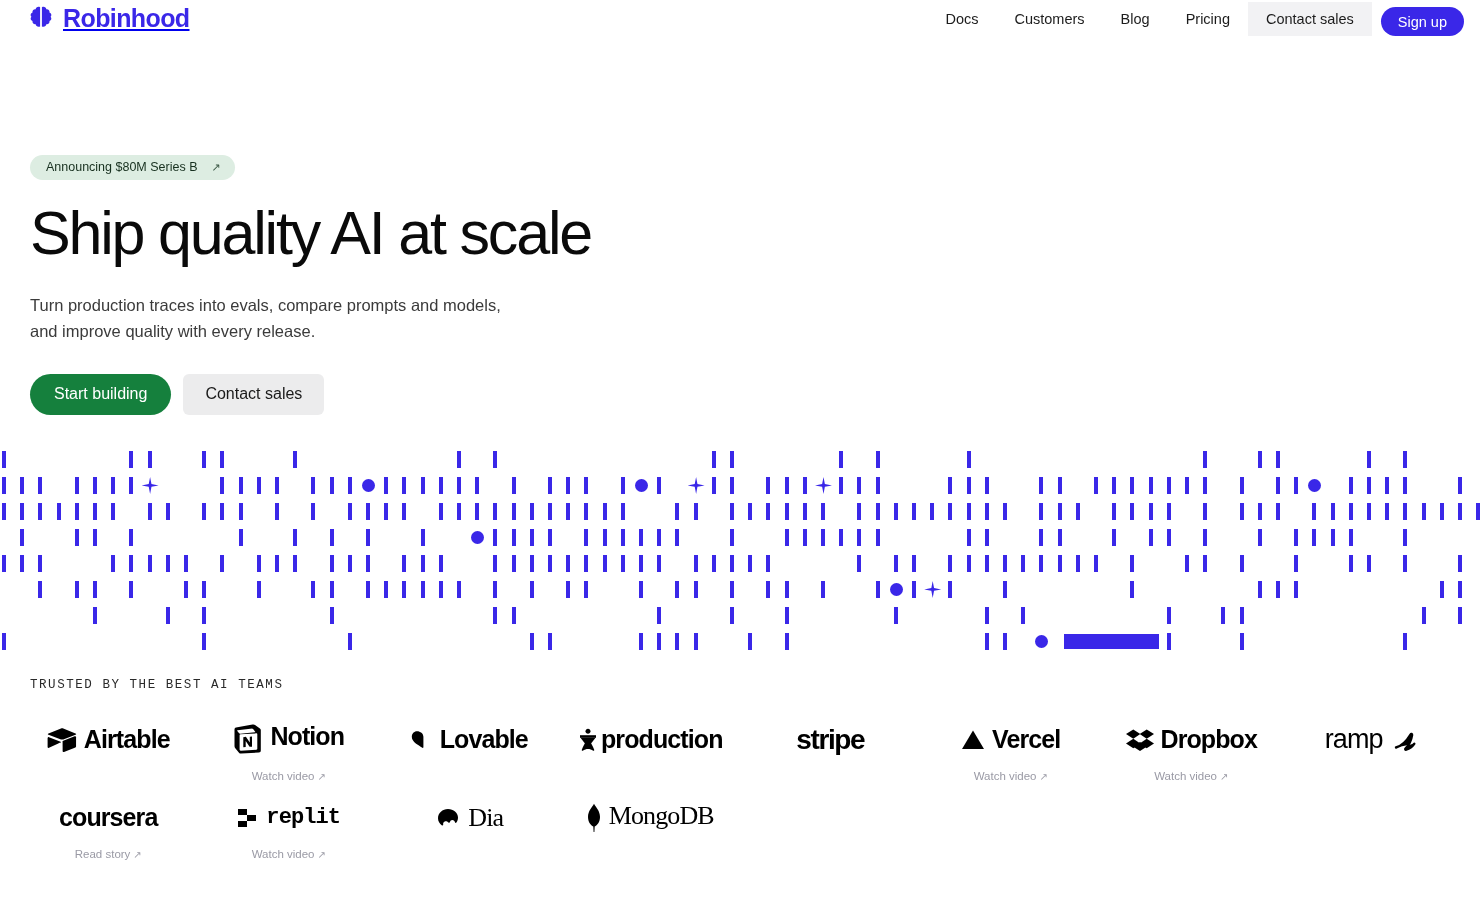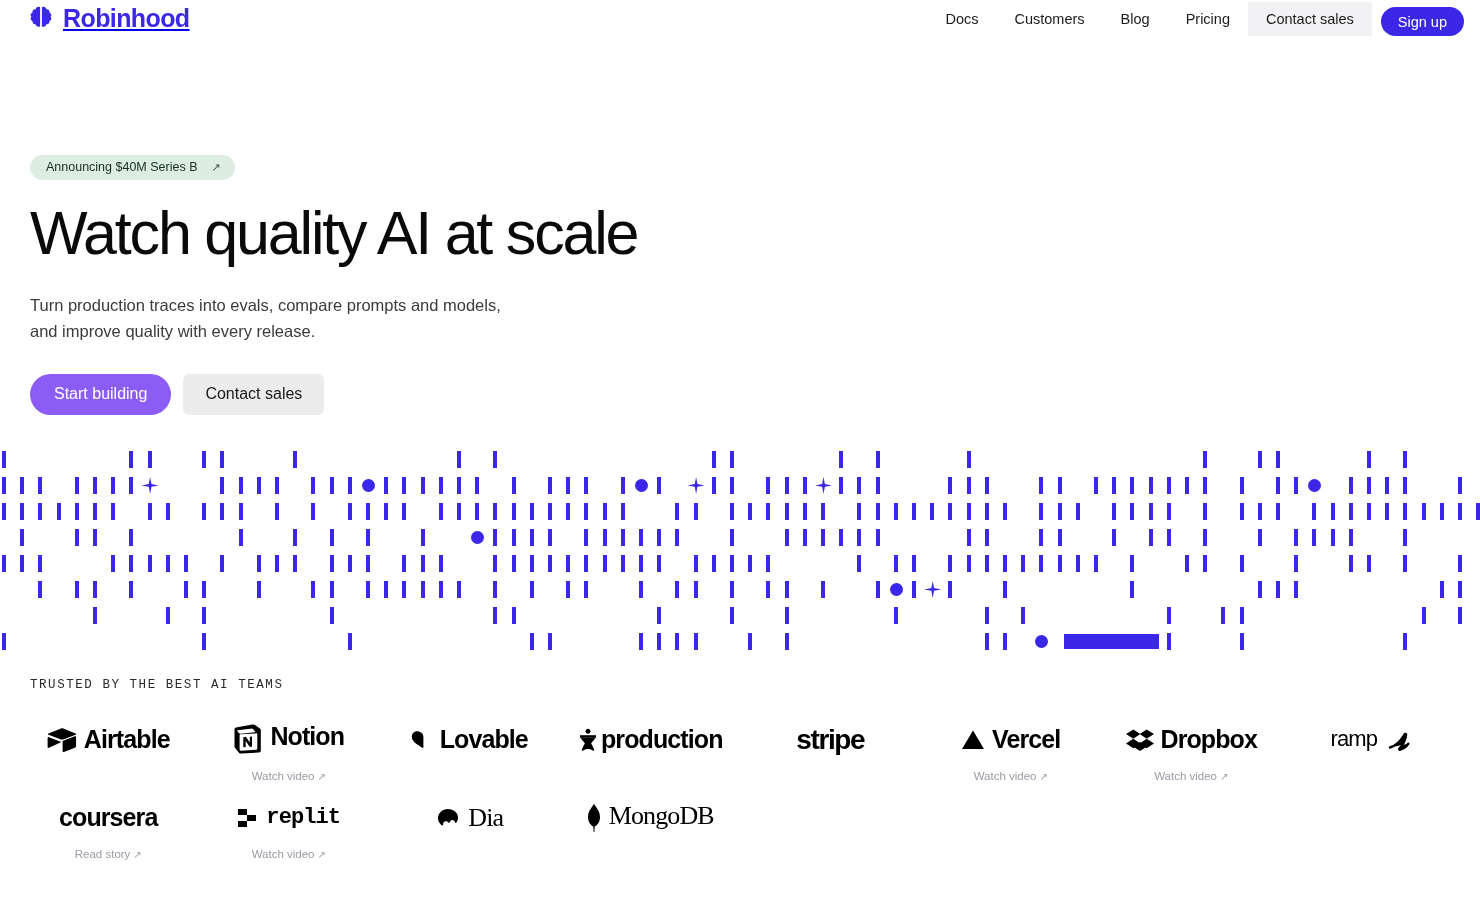--- a/index.html
+++ b/index.html
@@ -95,21 +95,21 @@
   .hero-actions { margin-top: 29px; display: flex; gap: 12px; }
   .btn {
     font-family: inherit;
     font-size: 16px;
     border: none;
     cursor: pointer;
     line-height: 1;
     white-space: nowrap;
   }
   .btn-primary {
-    background: #8b5cf6;
+    background: #15803d;
     color: #fff;
     border-radius: 999px;
     padding: 0 24px;
     height: 41px;
     text-align: center;
   }
   .btn-secondary {
     background: #ececed;
     color: #1a1a1a;
     border-radius: 6px;
@@ -219,25 +219,25 @@
     <a class="nav-link" href="#">Customers</a>
     <a class="nav-link" href="#">Blog</a>
     <a class="nav-link" href="#">Pricing</a>
     <a class="nav-link boxed" href="#">Contact sales</a>
     <button class="nav-cta">Sign up</button>
   </div>
 </div>
 
 <div class="hero">
   <a class="badge" href="#">
-    <span>Announcing $40M Series B</span>
+    <span>Announcing $80M Series B</span>
     <span class="arr">↗</span>
   </a>
 
-  <h1 class="hero-title">Watch quality AI at scale</h1>
+  <h1 class="hero-title">Ship quality AI at scale</h1>
   <p class="hero-sub">Turn production traces into evals, compare prompts and models, and improve quality with every release.</p>
 
   <div class="hero-actions">
     <button class="btn btn-primary">Start building</button>
     <button class="btn btn-secondary">Contact sales</button>
   </div>
 </div>
 
 <div class="pattern" id="pattern">
     <div class="tick" style="left: 2px; top: 4px;"></div>
@@ -652,21 +652,21 @@
       <a class="logo-sub" href="#"><span>Watch video</span><span class="arr">↗</span></a>
     </div>
     <div class="logo-cell">
       <div class="logo-art">
         <div class="row-inner" style="flex-direction: row-reverse; gap: 10px;">
           <span style="display: flex; align-items: center;">
             <svg width="26" height="24" viewBox="0 0 26 24">
               <path fill="#000" d="M3 19.5C8 18 13 14 17.5 6.5c.6-1 1.8-.6 1.6.6-.8 5-3 10-6.5 13.2-.8.7-.3 1.6.7 1.3 3.5-1 6-3 8-5.8" stroke="#000" stroke-width="2.4" stroke-linecap="round"></path>
             </svg>
           </span>
-          <span class="logo-word" style="font-weight: 400; font-size: 22px;">ramp</span>
+          <span class="logo-word" style="font-weight: 400; font-size: 27px;">ramp</span>
         </div>
       </div>
     </div>
     <div class="logo-cell">
       <div class="logo-art">
         <div class="row-inner">
           <span class="logo-word">coursera</span>
         </div>
       </div>
       <a class="logo-sub" href="#"><span>Read story</span><span class="arr">↗</span></a>

